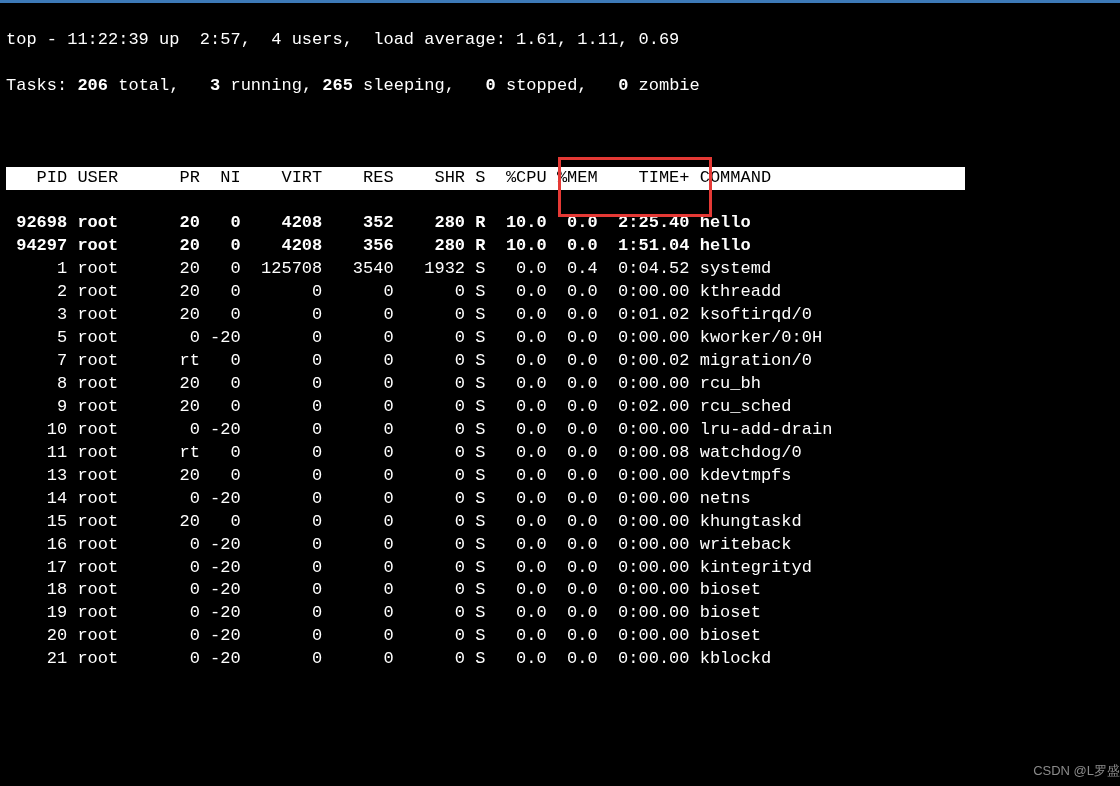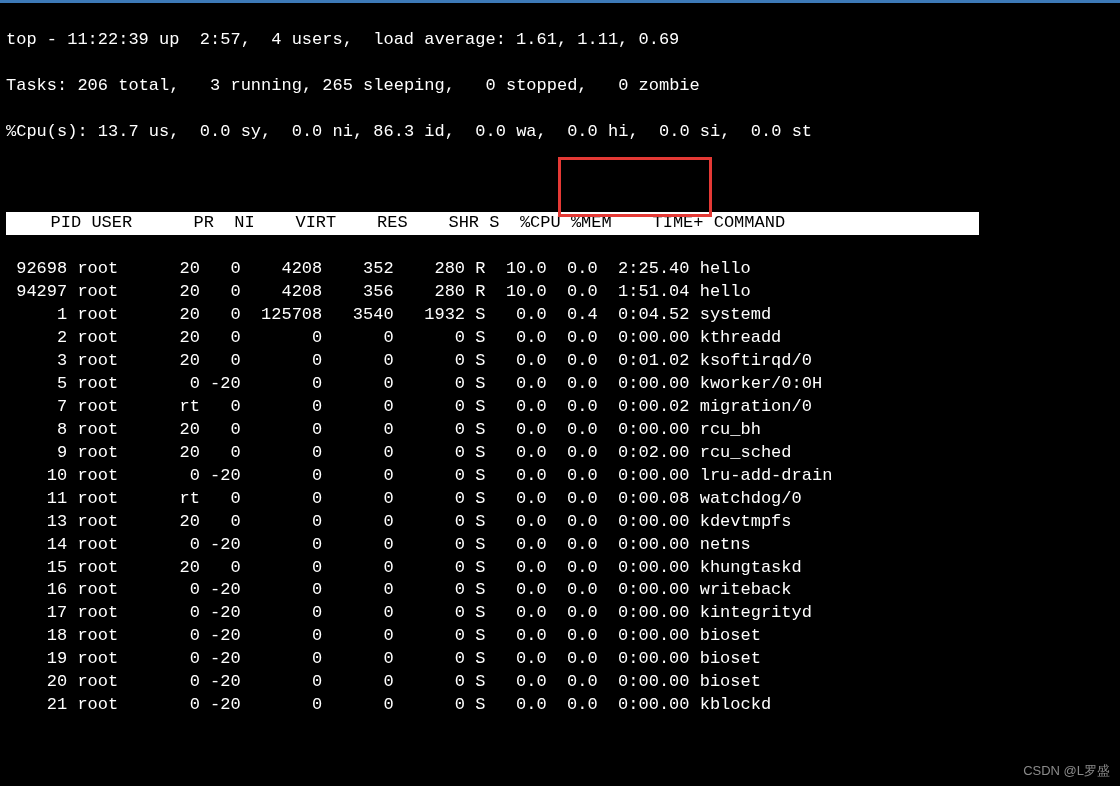--- a/index.html
+++ b/index.html
@@ -26,47 +26,45 @@
     top: 6px;
     left: 6px;
     right: 6px;
     white-space: pre;
   }
   .hdr-row {
     background: #fff;
     color: #000;
     display: inline-block;
     white-space: pre;
-    padding-left: 14px;
   }
-  .bold { font-weight: normal; }
+  .bold { font-weight: bold; }
   .highlight-box {
     position: absolute;
     border: 3px solid #e53935;
     pointer-events: none;
   }
   #hb1 { left: 558px; top: 157px; width: 148px; height: 54px; }
   .watermark {
     position: absolute;
-    right: 10px;
+    right: 0;
     bottom: 6px;
     color: #8a8a8a;
     font-size: 13px;
     font-family: Arial, sans-serif;
   }
 </style>
 </head>
 <body>
 
 <div class="top-border"></div>
 
 <div class="term">
 <div>top - 11:22:39 up  2:57,  4 users,  load average: 1.61, 1.11, 0.69</div>
 <div>Tasks: <span class="bold">206</span> total,   <span class="bold">3</span> running, <span class="bold">265</span> sleeping,   <span class="bold">0</span> stopped,   <span class="bold">0</span> zombie</div>
-<div>%Cpu(s): <span class="bold">13.7</span> us,  <span class="bold">0.0</span> sy,  <span class="bold">0.0</span> ni, <span class="bold">86.3</span> id,  <span class="bold">0.0</span> wa,  <span class="bold">0.0</span> hi,  <span class="bold">0.0</span> si,  <span class="bold">0.0</span> st</div>
 <div>&nbsp;</div>
 <div><span class="hdr-row" id="header-row">   PID USER      PR  NI    VIRT    RES    SHR S  %CPU %MEM    TIME+ COMMAND                   </span></div>
 <div id="proc-rows"><div class="bold"> 92698 root      20   0    4208    352    280 R  10.0  0.0  2:25.40 hello</div><div class="bold"> 94297 root      20   0    4208    356    280 R  10.0  0.0  1:51.04 hello</div><div>     1 root      20   0  125708   3540   1932 S   0.0  0.4  0:04.52 systemd</div><div>     2 root      20   0       0      0      0 S   0.0  0.0  0:00.00 kthreadd</div><div>     3 root      20   0       0      0      0 S   0.0  0.0  0:01.02 ksoftirqd/0</div><div>     5 root       0 -20       0      0      0 S   0.0  0.0  0:00.00 kworker/0:0H</div><div>     7 root      rt   0       0      0      0 S   0.0  0.0  0:00.02 migration/0</div><div>     8 root      20   0       0      0      0 S   0.0  0.0  0:00.00 rcu_bh</div><div>     9 root      20   0       0      0      0 S   0.0  0.0  0:02.00 rcu_sched</div><div>    10 root       0 -20       0      0      0 S   0.0  0.0  0:00.00 lru-add-drain</div><div>    11 root      rt   0       0      0      0 S   0.0  0.0  0:00.08 watchdog/0</div><div>    13 root      20   0       0      0      0 S   0.0  0.0  0:00.00 kdevtmpfs</div><div>    14 root       0 -20       0      0      0 S   0.0  0.0  0:00.00 netns</div><div>    15 root      20   0       0      0      0 S   0.0  0.0  0:00.00 khungtaskd</div><div>    16 root       0 -20       0      0      0 S   0.0  0.0  0:00.00 writeback</div><div>    17 root       0 -20       0      0      0 S   0.0  0.0  0:00.00 kintegrityd</div><div>    18 root       0 -20       0      0      0 S   0.0  0.0  0:00.00 bioset</div><div>    19 root       0 -20       0      0      0 S   0.0  0.0  0:00.00 bioset</div><div>    20 root       0 -20       0      0      0 S   0.0  0.0  0:00.00 bioset</div><div>    21 root       0 -20       0      0      0 S   0.0  0.0  0:00.00 kblockd</div></div>
 </div>
 
 <div class="highlight-box" id="hb1"></div>
 
 <div class="watermark">CSDN @L罗盛</div>
 
 </body></html>

